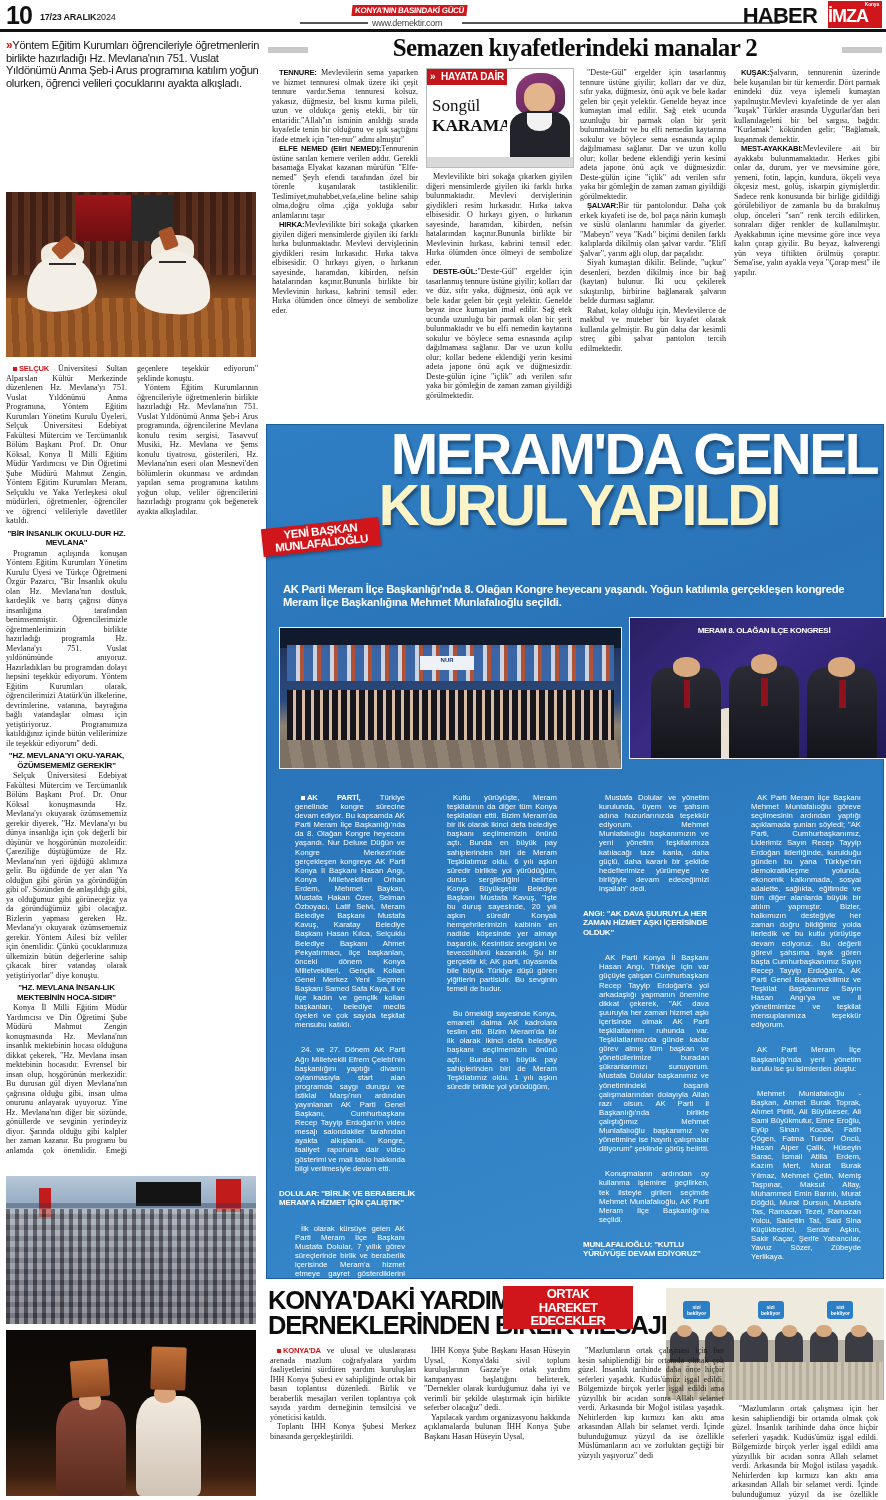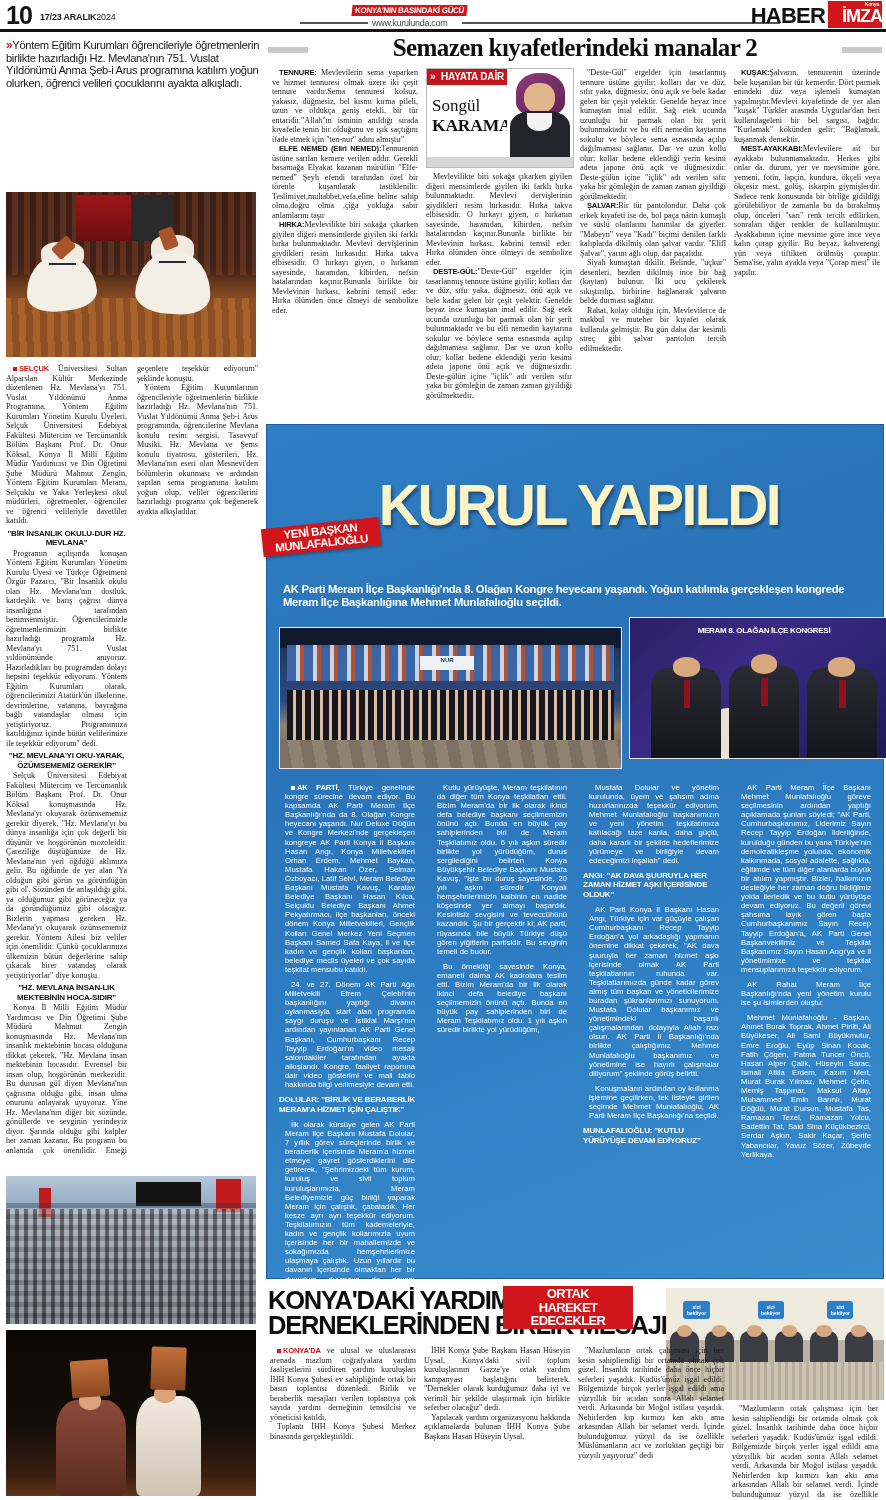--- a/index.html
+++ b/index.html
@@ -32,36 +32,36 @@
     padding: 1px 3px; transform: skewX(-6deg);
   }
   .mh-url {
     position: absolute; left: 372px; top: 18px;
     font-family: "Liberation Sans", sans-serif;
     font-size: 9px; color: #444; letter-spacing: -0.3px;
   }
   .mh-rule-l { position: absolute; left: 300px; top: 22px; width: 68px; height: 2px; background: #555; }
   .mh-rule-r { position: absolute; left: 462px; top: 22px; width: 318px; height: 2px; background: #555; }
   .mh-haber {
-    position: absolute; right: 61px; top: 3px;
+    position: absolute; right: 69px; top: 3px;
     font-family: "Liberation Sans", sans-serif;
     font-weight: bold; font-size: 22px; color: #111; letter-spacing: -0.8px;
   }
   .mh-logo {
     position: absolute; right: 4px; top: 1px; width: 54px; height: 27px;
     background: #d0161b;
   }
   .mh-logo .lg-top {
     color: #fff; font-family: "Liberation Sans", sans-serif;
     font-size: 5px; font-weight: bold; text-align: right;
     padding: 1px 3px 0 0; line-height: 5px; letter-spacing: -0.2px;
   }
   .mh-logo .lg-main {
     color: #fff; font-family: "Liberation Sans", sans-serif;
-    font-size: 18px; font-weight: bold; text-align: right;
+    font-size: 18px; font-weight: bold; text-align: left;
     letter-spacing: -1px; line-height: 19px;
   }
   .mh-underline { position: absolute; left: 0; top: 29px; width: 886px; height: 3px; background: #111; }
 
   
   .body-serif {
     font-family: "Liberation Serif", serif;
     font-size: 8.1px; line-height: 9.5px; color: #1b1b1b;
     text-align: justify; hyphens: auto;
   }
@@ -186,21 +186,21 @@
     position: absolute; left: 16px; top: 158px; width: 590px;
     font-family: "Liberation Sans", sans-serif; font-weight: bold;
     font-size: 11.3px; line-height: 13px; color: #ffffff; letter-spacing: -0.3px;
   }
   .a3-ph1 { position: absolute; left: 12px; top: 202px; width: 343px; height: 142px; overflow: hidden; border: 1px solid #e8eef4; background: #1d2f52; }
   .a3-ph2 { position: absolute; left: 362px; top: 192px; width: 270px; height: 142px; overflow: hidden; border: 1px solid #e8eef4; background: #231a4d; }
   .a3-cols { position: absolute; left: 12px; top: 352px; width: 596px; height: 490px; }
   .a3-c { position: absolute; top: 0; width: 142px; height: 490px;
     font-family: "Liberation Sans", sans-serif; font-size: 7.7px; line-height: 9.1px;
     color: #ffffff; text-align: justify; hyphens: auto; }
-  .a3-c p { text-indent: 6px; margin: 6px; }
+  .a3-c p { text-indent: 6px; margin: 16px; }
   .a3-c1 { left: 0px; }
   .a3-c2 { left: 152px; }
   .a3-c3 { left: 304px; }
   .a3-c4 { left: 456px; }
   .a3-run { font-weight: bold; letter-spacing: -0.2px; }
   .a3-run.sqw::before {
     content: ""; display: inline-block; width: 4px; height: 4px;
     background: #ffffff; margin-right: 2px; vertical-align: 0px;
   }
   .a3-sh {
@@ -338,21 +338,21 @@
 
 <div class="page">
 
   <div class="masthead">
     <div class="mh-pageno">10</div>
     <div class="mh-date">
       <span>17/23 ARALIK</span><span class="yr">2024</span>
     </div>
     <div class="mh-rule-l"></div>
     <div class="mh-slogan">KONYA'NIN BASINDAKİ GÜCÜ</div>
-    <div class="mh-url">www.kurulunda.com</div>
+    <div class="mh-url">www.demektir.com</div>
     <div class="mh-rule-r"></div>
     <div class="mh-haber">HABER</div>
     <div class="mh-logo">
       <div class="lg-top">Konya</div>
       <div class="lg-main">İMZA</div>
     </div>
     <div class="mh-underline"></div>
   </div>
 
   <div class="a1">
@@ -454,20 +454,21 @@
       <p><span>Rahat, kolay olduğu için, Mevlevilerce de makbul ve muteber bir kıyafet olarak kullanıla gelmiştir. Bu gün daha dar kesimli streç gibi şalvar pantolon tercih edilmektedir.</span></p>
     </div>
 
     <div class="a2-c a2-c4 body-serif">
       <p><span class="runin">KUŞAK:</span><span>Şalvarın, tennurenin üzerinde bele kuşanılan bir tür kemerdir. Dört parmak enindeki düz veya işlemeli kumaştan yapılmıştır.Mevlevi kıyafetinde de yer alan "kuşak" Türkler arasında Uygurlar'dan beri kullanılageleni bir bel sargısı, bağdır. "Kurlamak" kökünden gelir; "Bağlamak, kuşanmak demektir.</span></p>
       <p><span class="runin">MEST-AYAKKABI:</span><span>Mevlevilere ait bir ayakkabı bulunmamaktadır. Herkes gibi onlar da, durum, yer ve mevsimine göre, yemeni, fotin, lapçin, kundura, ökçeli veya ökçesiz mest, golüş, iskarpin giymişlerdir. Sadece renk konusunda bir birliğe gidildiği görülebiliyor de zamanla bu da bırakılmış olup, önceleri "sarı" renk tercih edilirken, sonraları diğer renkler de kullanılmıştır. Ayakkabının içine mevsime göre ince veya kalın çorap giyilir. Bu beyaz, kahverengi yün veya tiftikten örülmüş çoraptır. Sema'ise, yalın ayakla veya "Çorap mest" ile yapılır.</span></p>
     </div>
   </div>
 
   <div class="a3">
+    <div class="a3-h1">MERAM'DA GENEL</div>
     <div class="a3-h2">KURUL YAPILDI</div>
 
     <div class="a3-badge">
       <div>YENİ BAŞKAN</div>
       <div>MUNLAFALIOĞLU</div>
     </div>
 
     <div class="a3-sub">AK Parti Meram İlçe Başkanlığı'nda 8. Olağan Kongre heyecanı yaşandı. Yoğun katılımla gerçekleşen kongrede Meram İlçe Başkanlığına Mehmet Munlafalıoğlu seçildi.</div>
 
     <div class="a3-ph1">
@@ -515,21 +516,21 @@
       </div>
       <div class="a3-c a3-c3">
         <p><span>Mustafa Dolular ve yönetim kurulunda, üyem ve şahsım adına huzurlarınızda teşekkür ediyorum. Mehmet Munlafalıoğlu başkanımızın ve yeni yönetim teşkilatımıza katılacağı taze kanla, daha güçlü, daha kararlı bir şekilde hedeflerimize yürümeye ve birliğiyle devam edeceğimizi inşallah" dedi.</span></p>
         <div class="a3-sh">ANGI: "AK DAVA ŞUURUYLA HER ZAMAN HİZMET AŞKI İÇERİSİNDE OLDUK"</div>
         <p><span>AK Parti Konya İl Başkanı Hasan Angı, Türkiye için var güçüyle çalışan Cumhurbaşkanı Recep Tayyip Erdoğan'a yol arkadaşlığı yapmanın önemine dikkat çekerek, "AK dava şuuruyla her zaman hizmet aşkı içerisinde olmak AK Parti teşkilatlarının ruhunda var. Teşkilatlarımızda günde kadar görev almış tüm başkan ve yöneticilerimize buradan şükranlarımızı sunuyorum. Mustafa Dolular başkanımız ve yönetimindeki başarılı çalışmalarından dolayıyla Allah razı olsun. AK Parti İl Başkanlığı'nda birlikte çalıştığımız Mehmet Munlafalıoğlu başkanımız ve yönetimine ise hayırlı çalışmalar diliyorum" şeklinde görüş belirtti.</span></p>
         <p><span>Konuşmaların ardından oy kullanma işlemine geçilirken, tek listeyle girilen seçimde Mehmet Munlafalıoğlu, AK Parti Meram İlçe Başkanlığı'na seçildi.</span></p>
         <div class="a3-sh">MUNLAFALIOĞLU: "KUTLU YÜRÜYÜŞE DEVAM EDİYORUZ"</div>
       </div>
       <div class="a3-c a3-c4">
         <p><span>AK Parti Meram İlçe Başkanı Mehmet Munlafalıoğlu göreve seçilmesinin ardından yaptığı açıklamada şunları söyledi; "AK Parti, Cumhurbaşkanımız, Liderimiz Sayın Recep Tayyip Erdoğan liderliğinde, kurulduğu günden bu yana Türkiye'nin demokratikleşme yolunda, ekonomik kalkınmada, sosyal adalette, sağlıkta, eğitimde ve tüm diğer alanlarda büyük bir atılım yapmıştır. Bizler, halkımızın desteğiyle her zaman doğru bildiğimiz yolda ilerledik ve bu kutlu yürüyüşe devam ediyoruz. Bu değerli görevi şahsıma layık gören başta Cumhurbaşkanımız Sayın Recep Tayyip Erdoğan'a, AK Parti Genel Başkanvekilimiz ve Teşkilat Başkanımız Sayın Hasan Angı'ya ve il yönetimimize ve teşkilat mensuplarımıza teşekkür ediyorum.</span></p>
-        <p><span>AK Rahat Meram İlçe Başkanlığı'nda yeni yönetim kurulu ise şu isimlerden oluştu:</span></p>
+        <p><span>AK Parti Meram İlçe Başkanlığı'nda yeni yönetim kurulu ise şu isimlerden oluştu:</span></p>
         <p><span>Mehmet Munlafalıoğlu - Başkan, Ahmet Burak Toprak, Ahmet Pirilti, Ali Büyükeser, Ali Sami Büyükmutur, Emre Eroğlu, Eyüp Sinan Kocak, Fatih Çögen, Fatma Tuncer Öncü, Hasan Alper Çalik, Hüseyin Sarac, İsmail Atilla Erdem, Kazım Mert, Murat Burak Yılmaz, Mehmet Çetin, Memiş Taşpınar, Maksut Altay, Muhammed Emin Barınlı, Murat Döğdü, Murat Dursun, Mustafa Tas, Ramazan Tezel, Ramazan Yolcu, Sadettin Tat, Said Sina Küçükbezirci, Serdar Aşkın, Sakir Kaçar, Şerife Yabancılar, Yavuz Sözer, Zübeyde Yerlikaya.</span></p>
       </div>
     </div>
   </div>
 
   <div class="a4">
     <div class="a4-h">
       <div>KONYA'DAKİ YARDIM</div>
       <div>DERNEKLERİNDEN BİRLİK MESAJI</div>
     </div>

